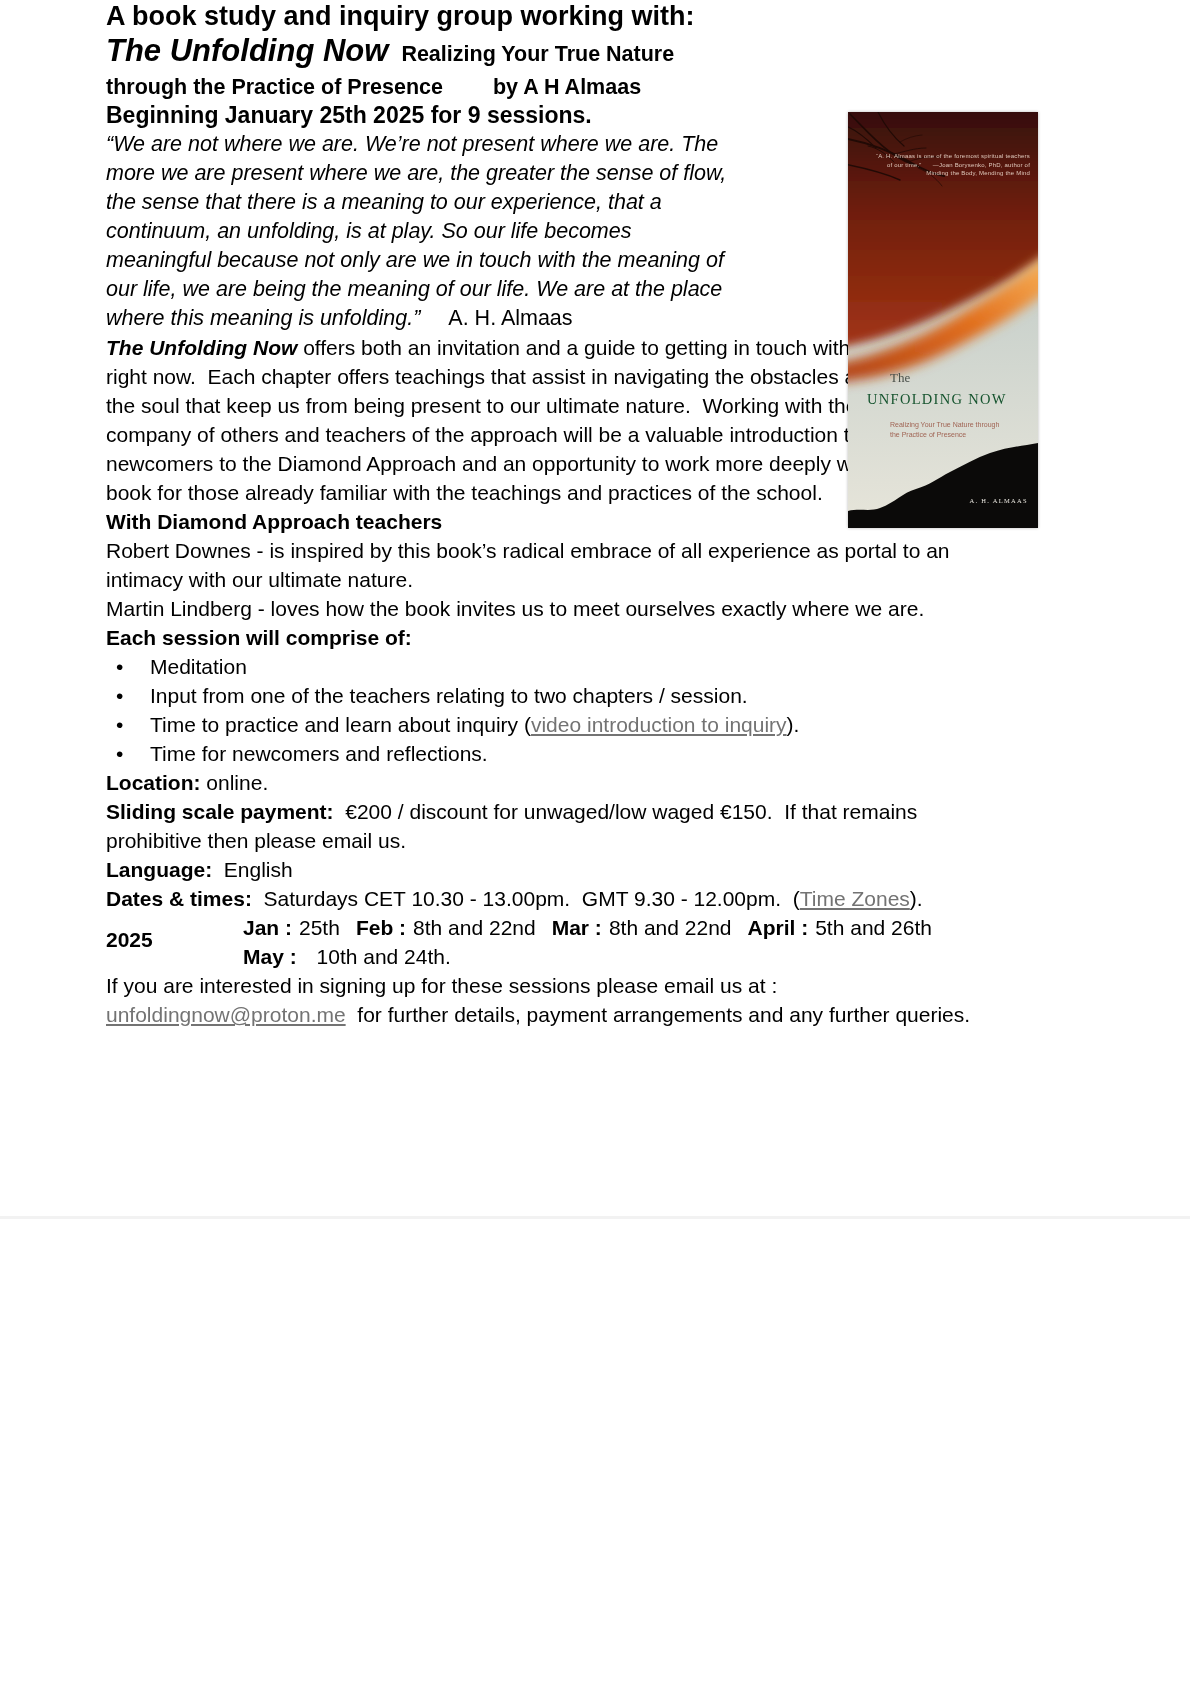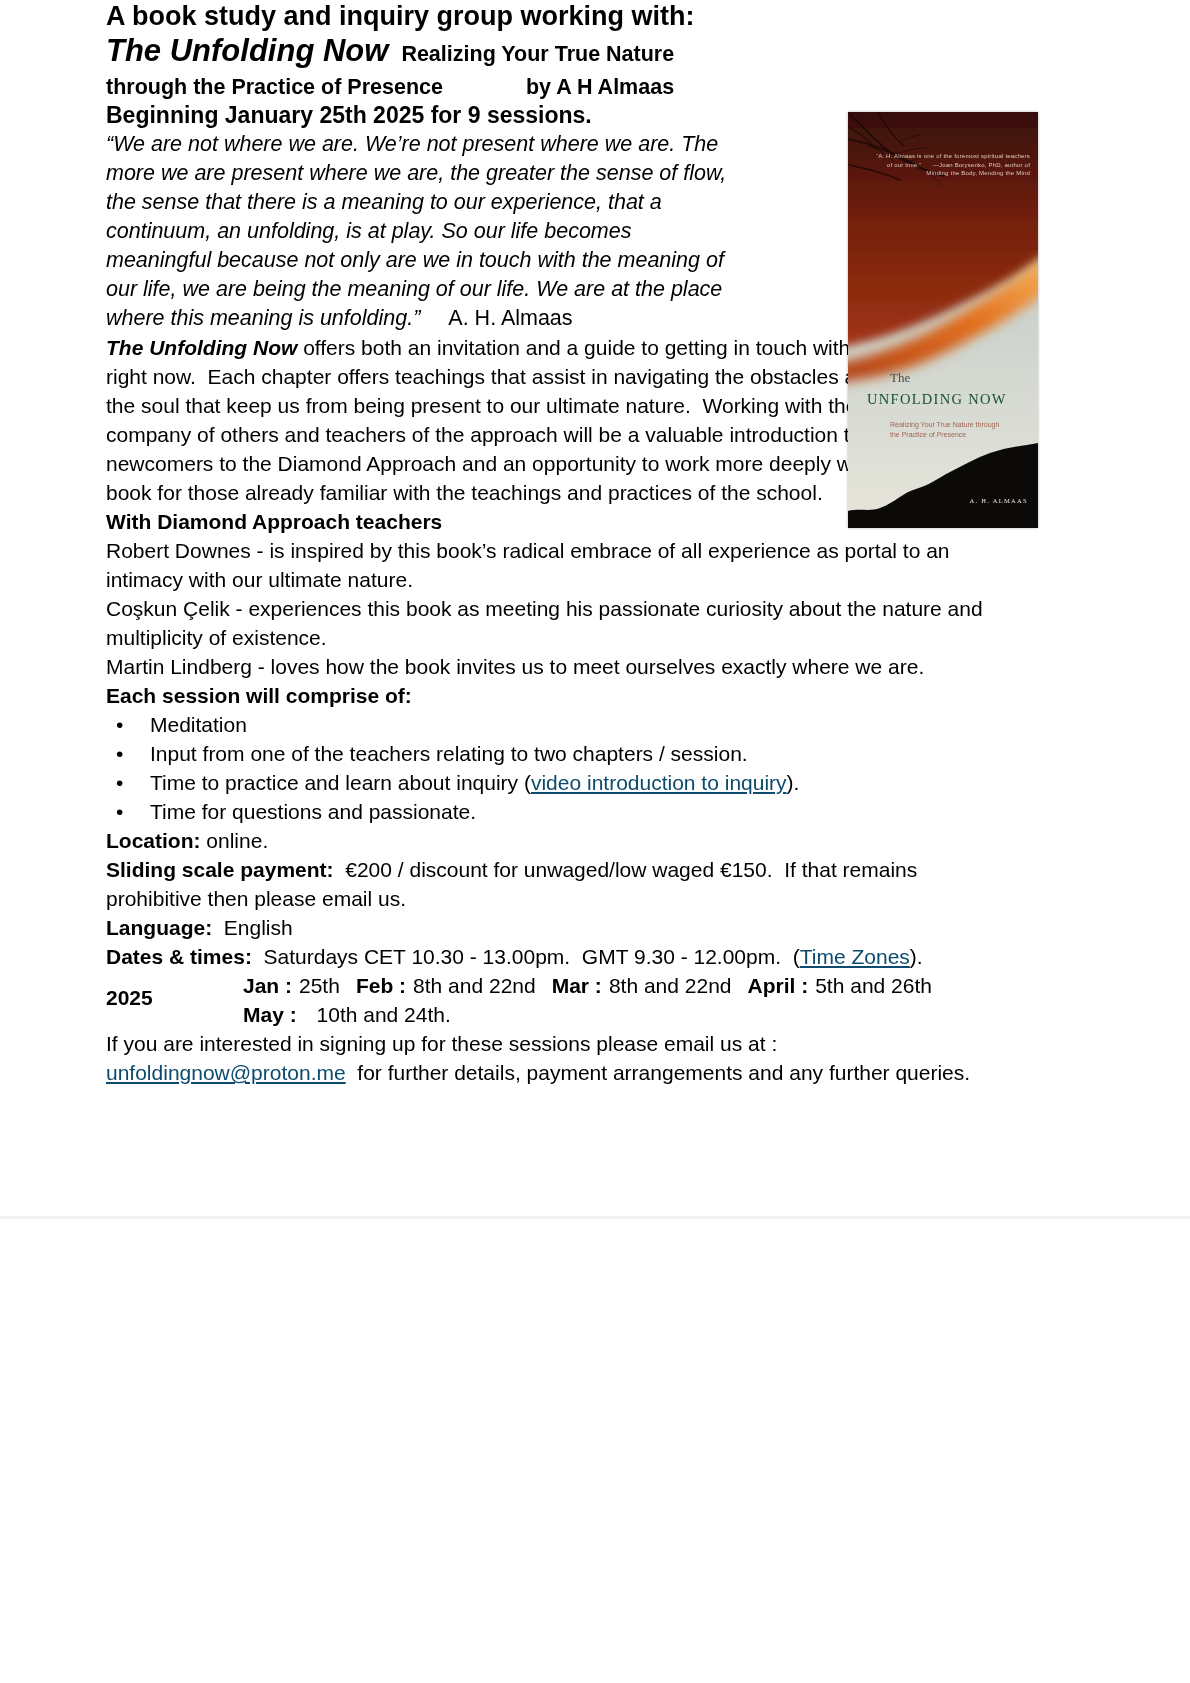--- a/index.html
+++ b/index.html
@@ -10,21 +10,21 @@
   .page p, .page h1, .page h2, .page div { margin:0; padding:0; }
 
   .content { position:absolute; left:106px; top:0; width:908px; padding-top:133px; }
 
   .doc-heading { font-size:27px; line-height:33px; font-weight:700; }
 
   .book-line { margin-top:31px; line-height:36px; white-space:pre; }
   .book-title-italic { font-size:31px; font-weight:700; font-style:italic; }
   .book-subtitle { font-size:21.5px; font-weight:700; margin-left:13px; }
   .book-line2 { margin-top:6px; line-height:27px; font-size:21.5px; font-weight:700; white-space:pre; }
-  .byline { margin-left:83px; }
+  .byline { margin-left:50px; }
 
   .start-line { margin-top:50px; font-size:23px; line-height:29px; font-weight:700; }
 
   .body-txt { font-size:21px; line-height:29px; }
   .quote { margin-top:39px; font-style:italic; font-size:21.5px; line-height:29px; white-space:pre-wrap; }
   .quote .attr { font-style:normal; margin-left:28px; white-space:pre; }
 
   .about { margin-top:15px; white-space:pre-wrap; }
   .about .lead { font-weight:700; font-style:italic; }
 
@@ -35,21 +35,21 @@
   .bullet-row { display:flex; }
   .bullet-dot { width:44px; padding-left:10px; box-sizing:border-box; }
   .bullet-text { flex:1; white-space:pre-wrap; }
 
   .loc { margin-top:19px; }
   .lang { margin-top:21px; }
   .pre { white-space:pre-wrap; }
   .nowrap-line { white-space:pre; }
   b { font-weight:700; }
 
-  a.doc-link, .doc-link { color:#0c4a6e; text-decoration:underline; cursor:pointer; }
+  a.doc-link, .doc-link { color:#737373; text-decoration:underline; cursor:pointer; }
 
   .schedule { margin-top:26px; display:flex; font-size:21px; line-height:29px; }
   .schedule .yr { width:137px; font-weight:700;margin-top:12px; }
   .month { margin-right:16px; white-space:pre; }
   .month b { margin-right:7px; }
   .schedule-line2 { white-space:pre; }
   .schedule-line2 b { margin-right:14px; }
 
   .signup { margin-top:30px; white-space:pre-wrap; }
 
@@ -101,41 +101,40 @@
 continuum, an unfolding, is at play. So our life becomes
 meaningful because not only are we in touch with the meaning of
 our life, we are being the meaning of our life. We are at the place
 where this meaning is unfolding.”</span><span class="attr">A. H. Almaas</span></div>
 
     <p class="about body-txt"><span class="lead">The Unfolding Now</span><span> offers both an invitation and a guide to getting in touch with where you are right now.  Each chapter offers teachings that assist in navigating the obstacles and legacies in the soul that keep us from being present to our ultimate nature.  Working with the book in the company of others and teachers of the approach will be a valuable introduction to the work for newcomers to the Diamond Approach and an opportunity to work more deeply with this particular book for those already familiar with the teachings and practices of the school.</span></p>
 
     <div class="teachers body-txt">
       <p class="sec-heading">With Diamond Approach teachers</p>
       <p>Robert Downes - is inspired by this book’s radical embrace of all experience as portal to an intimacy with our ultimate nature.</p>
-      <p>Coşkun Çelik - experiences this book as meeting his passionate curiosity about the nature and multiplicity of existence.</p>
       <p>Martin Lindberg - loves how the book invites us to meet ourselves exactly where we are.</p>
     </div>
 
     <div class="sessions body-txt">
       <p class="sec-heading">Each session will comprise of:</p>
       <div class="bullet-row">
           <span class="bullet-dot">•</span>
           <span class="bullet-text">Meditation</span>
         </div>
       <div class="bullet-row">
           <span class="bullet-dot">•</span>
           <span class="bullet-text">Input from one of the teachers relating to two chapters / session.</span>
         </div>
       <div class="bullet-row">
           <span class="bullet-dot">•</span>
           <span class="bullet-text"><span>Time to practice and learn about inquiry (</span><a class="doc-link">video introduction to inquiry</a><span>).</span></span>
         </div>
       <div class="bullet-row">
           <span class="bullet-dot">•</span>
-          <span class="bullet-text">Time for questions and passionate.</span>
+          <span class="bullet-text">Time for newcomers and reflections.</span>
         </div>
     </div>
 
     <p class="loc body-txt pre"><b>Location:</b><span> online.</span></p>
     <p class="body-txt pre"><b>Sliding scale payment:</b><span>  €200 / discount for unwaged/low waged €150.  If that remains prohibitive then please email us.</span></p>
 
     <p class="lang body-txt pre"><b>Language:</b><span>  English</span></p>
     <p class="body-txt nowrap-line"><b>Dates &amp; times:</b><span>  Saturdays CET 10.30 - 13.00pm.  GMT 9.30 - 12.00pm.  (</span><a class="doc-link">Time Zones</a><span>).</span></p>
 
     <div class="schedule">

